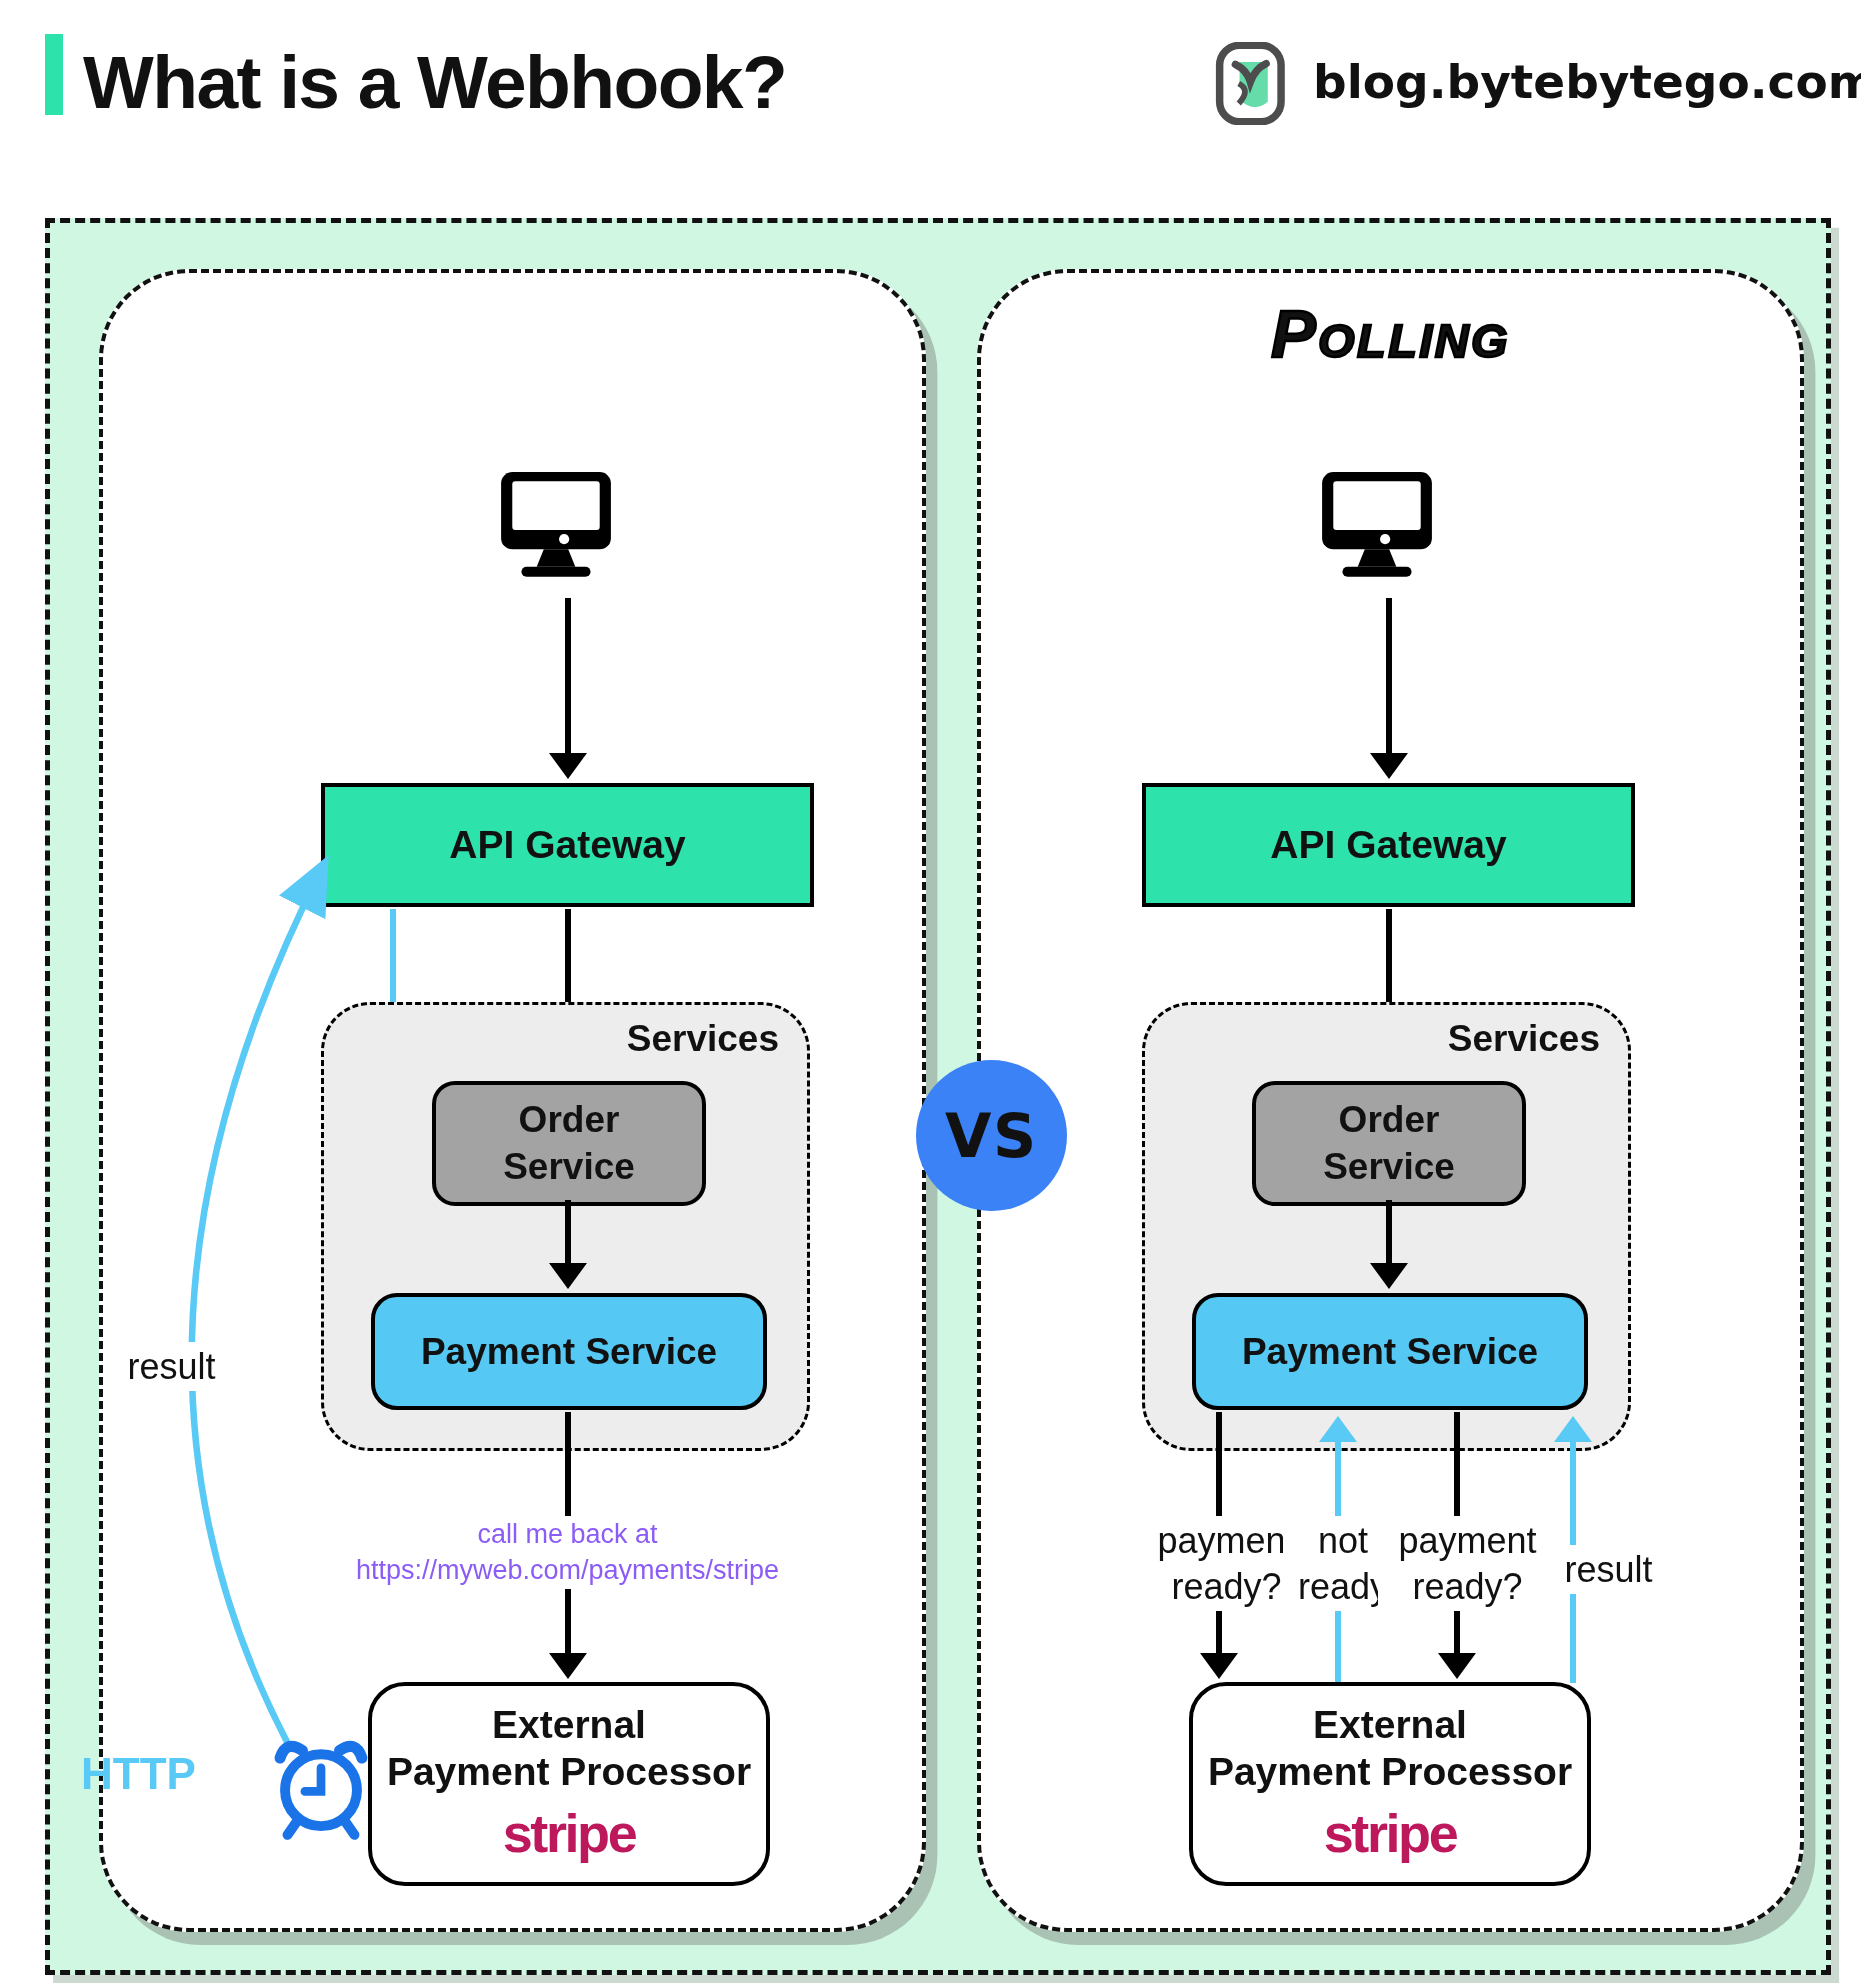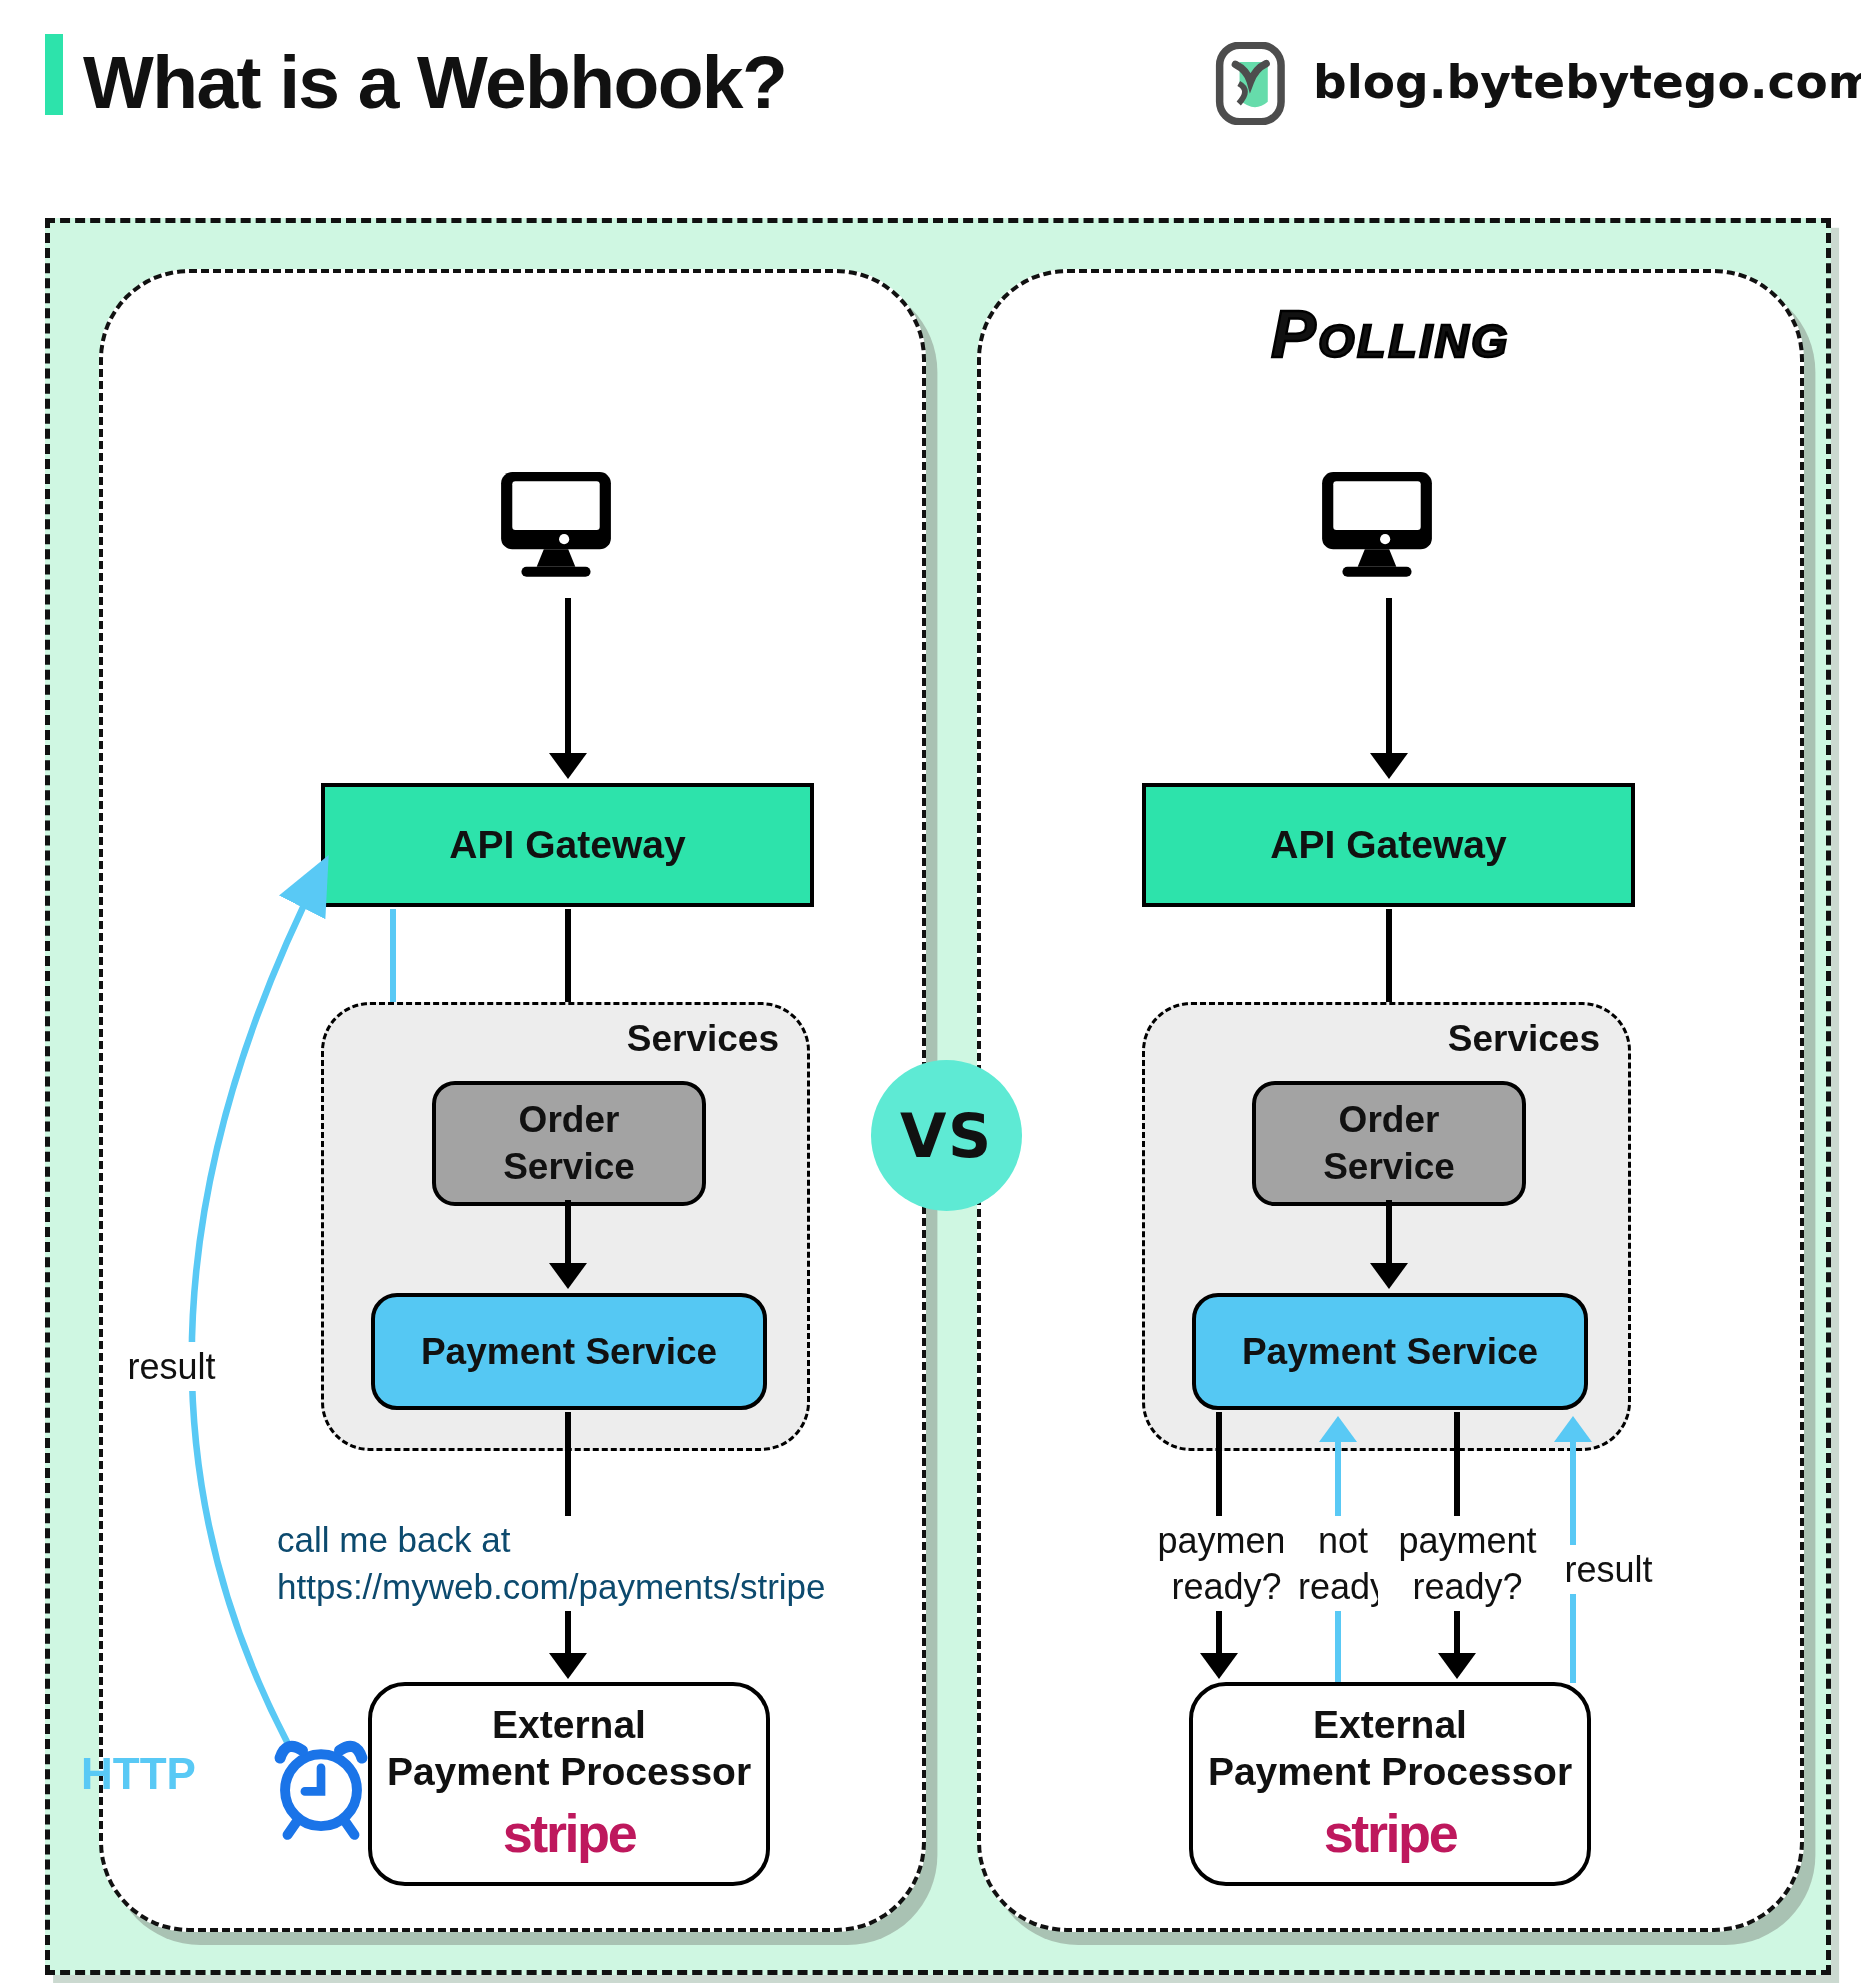--- a/index.html
+++ b/index.html
@@ -44,27 +44,27 @@
 
   
   .vline { position:absolute; width:5.7px; background:#000; }
   .vline.blue { background:#59c9f5; }
   .vline.head-down::after { content:""; position:absolute; left:50%; bottom:-24.4px; transform:translateX(-50%); width:0; height:0; border:19px solid transparent; border-bottom:none; border-top:26px solid #000; }
   .vline.blue.head-down::after { border-top-color:#59c9f5; }
   .vline.head-up::before { content:""; position:absolute; left:50%; top:-24.4px; transform:translateX(-50%); width:0; height:0; border:19px solid transparent; border-top:none; border-bottom:26px solid #59c9f5; }
 
   
   .line-label { position:absolute; background:#fff; text-align:center; font-size:36px; line-height:1.28; padding:1.6px 6.5px; white-space:nowrap; }
-  .callback-label { position:absolute; left:277px; top:1516px; width:581px; background:#fff; font-size:35px; line-height:1.35; color:#0c4a6e; }
+  .callback-label { position:absolute; left:277px; top:1516px; width:581px; background:#fff; text-align:center; font-size:27px; line-height:1.35; color:#8b5cf6; }
   .http-label { position:absolute; left:81px; top:1749px; font-size:44px; font-weight:bold; color:#59c9f5; }
 
   .result-curve-svg { position:absolute; left:49px; top:839px; width:326px; height:945px; overflow:visible; }
 
   
-  .vs-badge { position:absolute; left:871px; top:1060px; width:151px; height:151px; border-radius:50%; background:#5eead4; display:flex; align-items:center; justify-content:center; font-size:60px; font-weight:600; font-family:"DejaVu Sans", sans-serif; letter-spacing:1.6px; }
+  .vs-badge { position:absolute; left:916px; top:1060px; width:151px; height:151px; border-radius:50%; background:#3b82f6; display:flex; align-items:center; justify-content:center; font-size:60px; font-weight:600; font-family:"DejaVu Sans", sans-serif; letter-spacing:1.6px; }
 </style>
 </head>
 <body>
 
 <div class="canvas">
 
   <div class="accent-bar"></div>
   <div class="page-title">What is a Webhook?</div>
   <svg class="logo" viewBox="0 0 100 100">
     <rect x="8" y="4" width="74" height="92" rx="24" fill="#ffffff" stroke="#4d4d4d" stroke-width="9"></rect>

